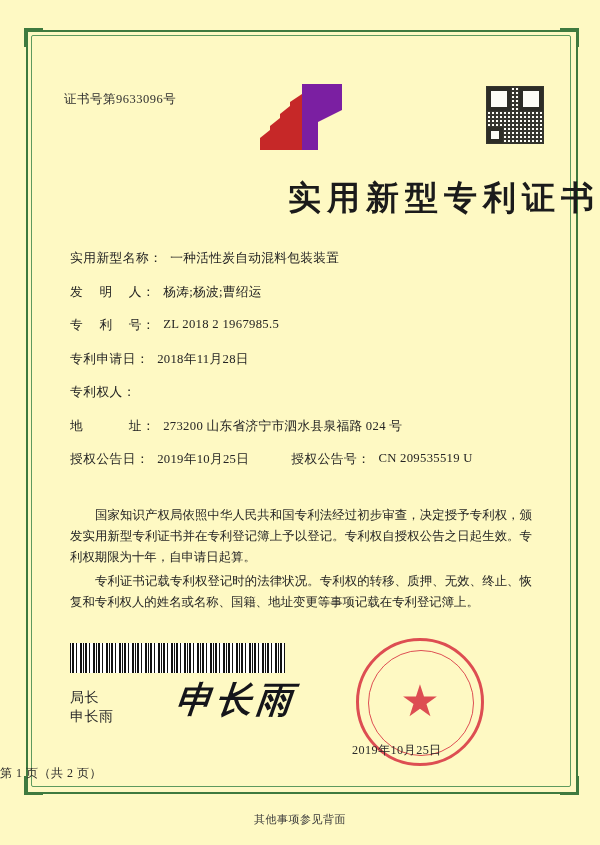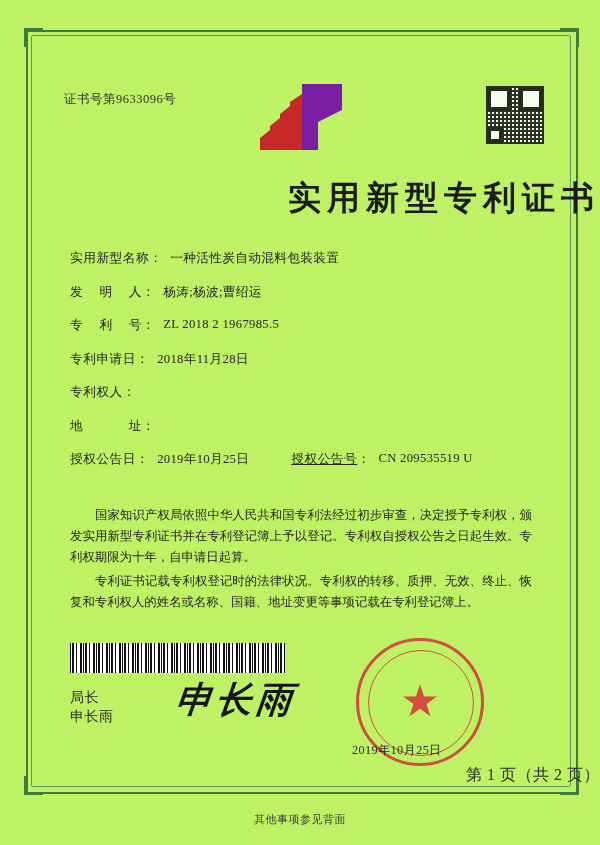--- a/index.html
+++ b/index.html
@@ -11,21 +11,21 @@
     height: 845px;
     background: #ffffff;
     font-family: "Liberation Serif", serif;
     color: #2a2a2a;
     overflow: hidden;
   }
   .page {
     position: relative;
     width: 600px;
     height: 845px;
-    background: #bef264;
+    background: #fef9c3;
   }
 
   
   .border-outer {
     position: absolute;
     left: 26px;
     top: 30px;
     width: 548px;
     height: 760px;
     border: 2px solid #3f7a3f;
@@ -140,21 +140,20 @@
     width: 72px;
     text-align: justify;
     text-align-last: justify;
   }
   .fvalue {
     margin-left: 8px;
     letter-spacing: 0.3px;
   }
   .frow.two .second {
     margin-left: 42px;
-    text-decoration: underline;
   }
 
   
   .para {
     position: absolute;
     left: 70px;
     width: 462px;
     font-size: 12.4px;
     line-height: 21px;
     text-indent: 25px;
@@ -232,22 +231,22 @@
     font-size: 12.2px;
     color: #2a2a2a;
     letter-spacing: 0.4px;
   }
 
   
   .page-no {
     position: absolute;
     left: 0; right: 0;
     top: 765px;
-    text-align: right;
-    font-size: 16px;
+    text-align: left;
+    font-size: 12px;
     color: #2a2a2a;
     letter-spacing: 0.5px;
   }
   .footnote {
     position: absolute;
     left: 0; right: 0;
     top: 812px;
     text-align: center;
     font-size: 11px;
     color: #3a3a3a;
@@ -306,20 +305,21 @@
       <span class="flabel">：</span>
       <span class="fvalue">2018年11月28日</span>
     </div>
     <div class="frow">
       <span class="flabel">专利权人</span>
       <span class="flabel">：</span>
     </div>
     <div class="frow">
       <span class="flabel spread">地址</span>
       <span class="flabel">：</span>
+      <span class="fvalue">273200 山东省济宁市泗水县泉福路 024 号</span>
     </div>
     <div class="frow two">
       <span class="flabel">授权公告日</span>
       <span class="flabel">：</span>
       <span class="fvalue">2019年10月25日</span>
       <span class="flabel second">授权公告号</span>
       <span class="flabel">：</span>
       <span class="fvalue">CN 209535519 U</span>
     </div>
   </div>

